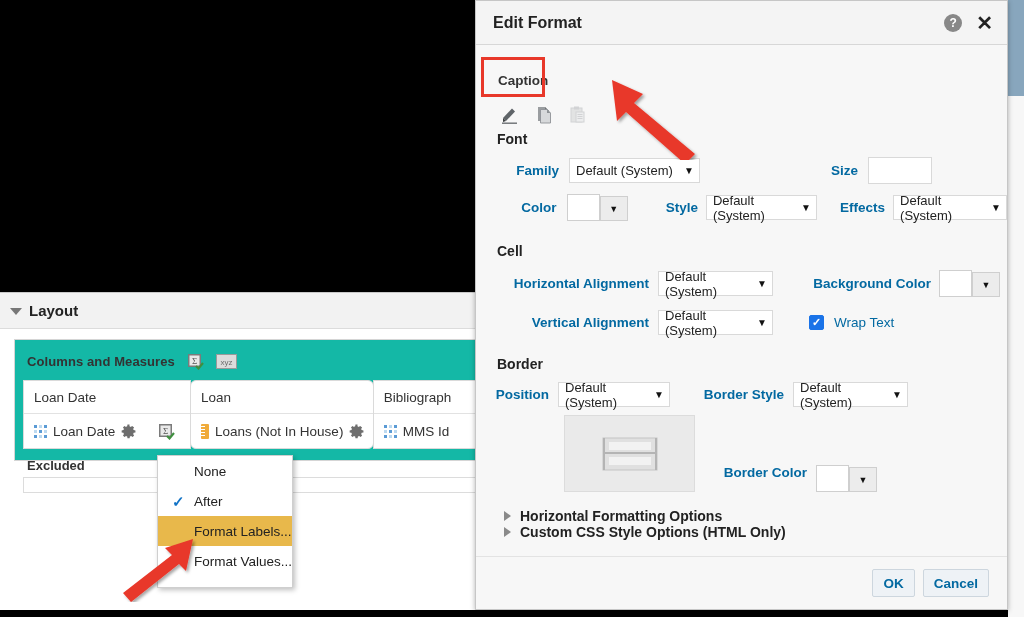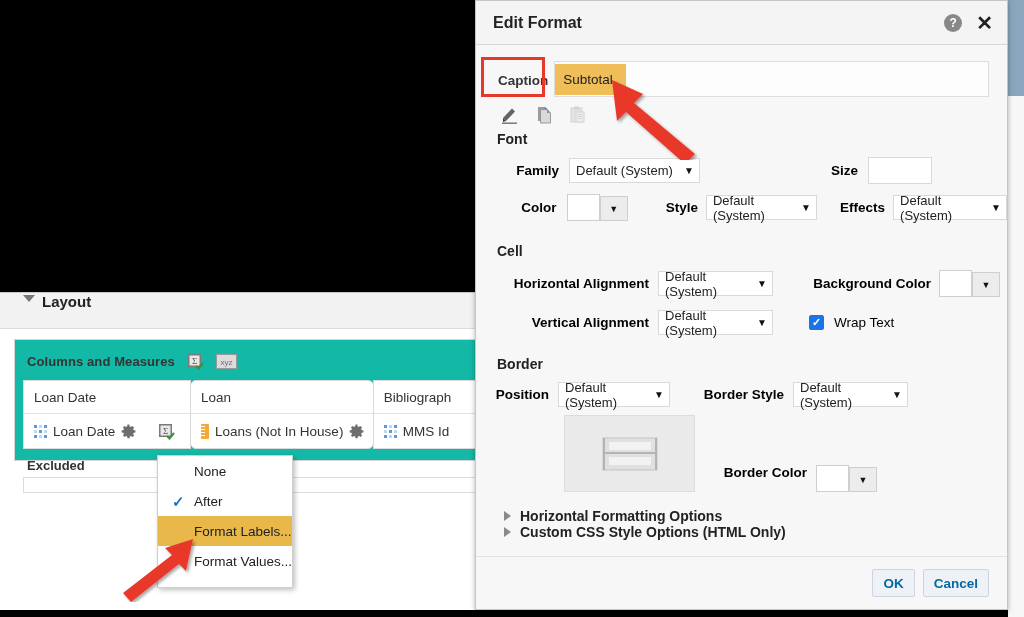--- a/index.html
+++ b/index.html
@@ -23,21 +23,21 @@
   }
 
   
   .left-panel {
     position:absolute; left:0px; top:292px; width:476px; height:318px;
     background:#ffffff; border-top:1px solid #c9c9c9;
   }
   .panel-header {
     position:relative; height:36px; background:#f2f2f2;
     border-bottom:1px solid #dcdcdc;
-    display:flex; padding-left:23px;
+    display:flex; align-items:center; padding-left:10px;
   }
   .disc {
     width:0;height:0;
     border-left:6px solid transparent; border-right:6px solid transparent;
     border-top:7px solid #777; margin-right:7px; margin-top:2px;
   }
   .panel-title { font-size:15px; font-weight:bold; color:#222; }
 
   .layout-body { position:relative; padding:10px 0 0 14px; }
 
@@ -143,21 +143,21 @@
   .red-rect-caption {
     position:absolute; left:481px; top:57px; width:64px; height:40px;
     border:3px solid #e8382a; z-index:35; pointer-events:none;
   }
 
   .toolbar-icons { display:flex; gap:14px; padding:8px 0 0 24px; align-items:flex-end; height:30px;}
   .section-h {
     font-size:14px; font-weight:bold; color:#222; padding-left:21px; margin-top:2px;
   }
   .frow { display:flex; align-items:center; margin-top:10px; padding-left:21px; }
-  .flabel { font-size:13.5px; color:#000000; font-weight:bold; text-align:right; }
+  .flabel { font-size:13.5px; color:#0369a1; font-weight:bold; text-align:right; }
   .sel {
     border:1px solid #d9d9d9; background:#fff; height:25px; font-size:13px; color:#222;
     display:flex; align-items:center; justify-content:space-between; padding:0 5px 0 6px;
   }
   .sel .caret { font-size:10px; color:#111; margin-left:6px; }
   .txtbox { border:1px solid #d9d9d9; background:#fff; height:25px; }
   .colorbox { width:33px;height:27px;border:1px solid #cfcfcf;background:#fff; }
   .colorbtn {
     width:28px;height:25px;border:1px solid #cfcfcf;background:#ececec;
     display:flex;align-items:center;justify-content:center;font-size:9px;color:#111;
@@ -311,23 +311,20 @@
       <span class="help-icon">?</span>
       <span class="close-x">✕</span>
     </div>
 
     <div class="dlg-body">
 
       <div class="caption-row">
         <div class="caption-label-wrap">
           <span>Caption</span>
         </div>
-        <div class="caption-input">
-          <span class="caption-value">Subtotal</span>
-        </div>
       </div>
 
       <div class="toolbar-icons">
         <span>
           <svg width="20" height="20" viewBox="0 0 20 20">
             <path d="M3 13 L12 3.5 L15 6.5 L6 16 Z" fill="#5f6468"></path>
             <path d="M3 13 L6 16 L3 17 Z" fill="#3c4042"></path>
             <rect x="2" y="17.5" width="15" height="1.4" fill="#6b6f73"></rect>
           </svg>
         </span>

